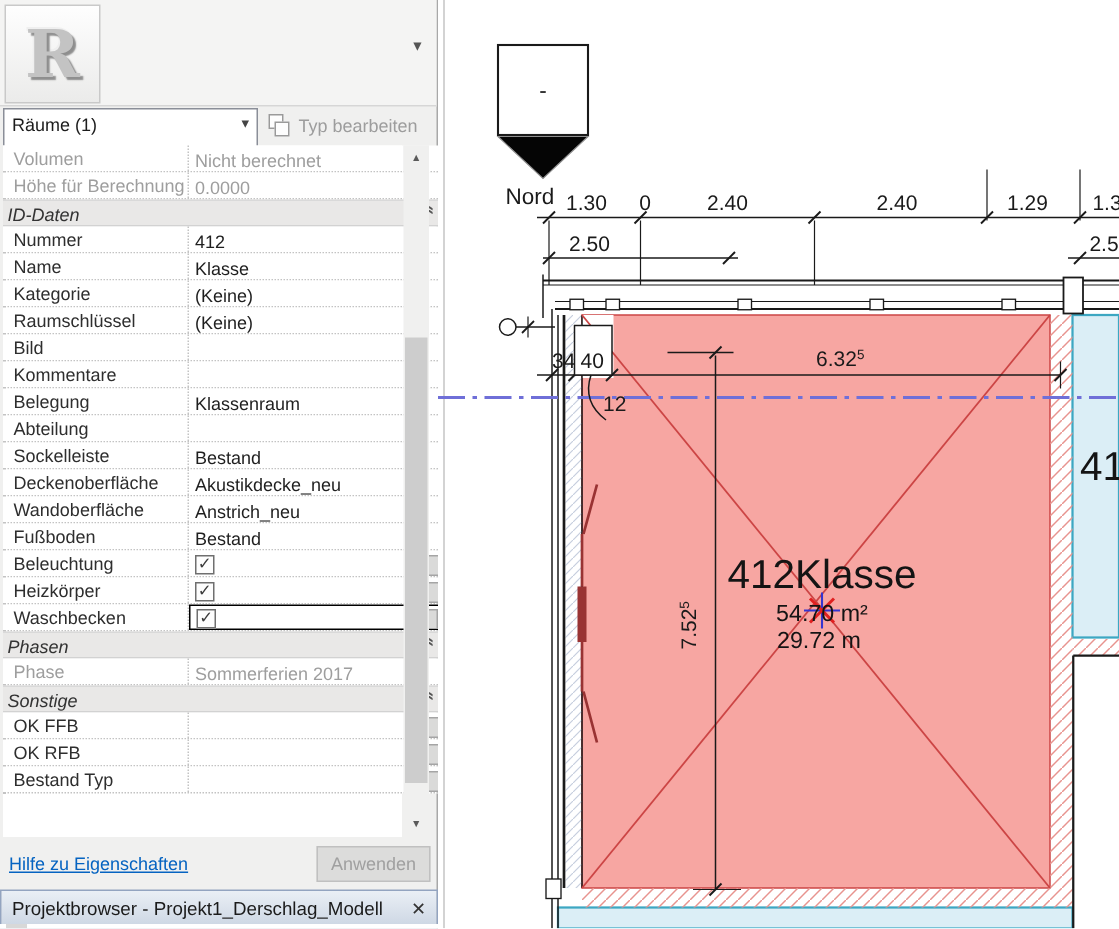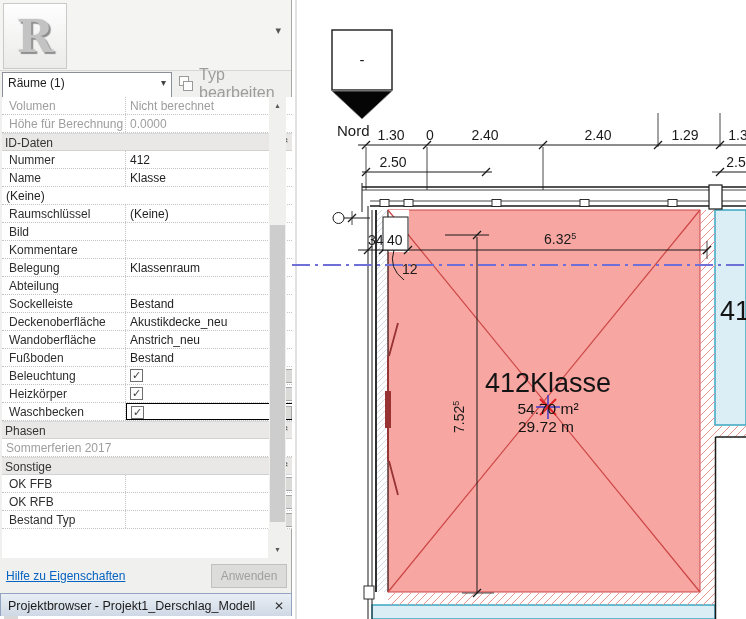--- a/index.html
+++ b/index.html
@@ -6,32 +6,32 @@
   #app{position:relative;width:746px;height:619px;background:#fff;overflow:hidden;
        font-family:"Liberation Sans","DejaVu Sans",sans-serif;color:#2b2b2b;}
   
   #props{position:absolute;left:0;top:0;width:292px;height:619px;background:#f0f0ef;border-right:1px solid #a8a8a8;box-sizing:border-box;}
   .type-header{position:absolute;left:0;top:0;width:291px;height:70px;background:#f4f4f3;border-bottom:1px solid #d6d6d6;}
   .logo-box{position:absolute;left:3px;top:3px;width:62px;height:64px;background:linear-gradient(#fefefe,#ebebea);border:1px solid #c9c9c9;display:flex;align-items:center;justify-content:center;}
   .logo-r{font-size:44px;font-weight:bold;color:#c3c3c3;text-shadow:2px 2px 1px #8e8e8e,-1px -1px 0 #efefef;font-family:"DejaVu Serif",serif;}
   .hdr-arrow{position:absolute;right:10px;top:24px;font-size:11px;color:#555;}
   .combo{position:absolute;left:2px;top:72px;width:170px;height:38px;background:#fff;border:1px solid #8a8e98;box-sizing:border-box;font-size:12px;line-height:20px;padding-left:5px;color:#1c1c1c;}
   .combo .arr{position:absolute;right:5px;top:0;font-size:10px;color:#444;}
-  .edit-type{position:absolute;left:179px;top:73px;width:110px;height:21px;display:flex;align-items:center;gap:5px;color:#9d9d9d;font-size:16px;}
+  .edit-type{position:absolute;left:179px;top:73px;width:110px;height:21px;display:flex;align-items:center;gap:5px;color:#9d9d9d;font-size:12px;}
   .eticon{position:relative;width:15px;height:15px;flex:0 0 15px;}
   .eticon::before{content:"";position:absolute;left:0;top:0;width:8px;height:8px;border:1px solid #9a9a9a;background:#fdfdfd;}
   .eticon::after{content:"";position:absolute;left:4px;top:5px;width:8px;height:8px;border:1px solid #9a9a9a;background:#fdfdfd;}
   #grid-bg{position:absolute;left:2px;top:97px;width:266px;height:461px;background:#fff;}
   #grid{position:absolute;left:2px;top:97px;width:292px;}
   .prow{display:flex;height:18px;box-sizing:border-box;font-size:12px;border-bottom:1px dotted #c3c3c3;background:#fff;align-items:stretch;}
   .prow .lab{width:124px;box-sizing:border-box;padding:2px 2px 0 7px;border-right:1px dotted #c3c3c3;white-space:nowrap;overflow:hidden;color:#2e2e2e;}
-  .prow .val{flex:1;box-sizing:border-box;padding:2px 1px 0 4px;white-space:nowrap;overflow:hidden;display:flex;align-items:flex-start;color:#1f1f1f;}
+  .prow .val{flex:1;box-sizing:border-box;padding:2px 1px 0 4px;white-space:nowrap;overflow:hidden;display:flex;align-items:center;color:#1f1f1f;}
   .prow.muted .lab,.prow.muted .val{color:#9e9e9e;}
   .prow.section{background:#e9e8e7;border-bottom:1px solid #d2d2d2;border-top:1px solid #d9d9d9;}
-  .prow.section .slab{flex:1;padding:2px 0 12px 3px;color:#333;}
+  .prow.section .slab{flex:1;padding:2px 0 12px 3px;color:#333;font-style:italic;}
   .collapse{width:16px;text-align:center;color:#555;font-size:11px;}
   .collapse .gl{display:inline-block;transform:rotate(90deg);font-weight:bold;}
   .cb{width:13px;height:13px;box-sizing:border-box;border:1px solid #6f6f6f;background:#fdfdfd;font-size:11px;line-height:11px;text-align:center;color:#3c3c3c;margin-top:0px;}
   .sidebtn{margin-left:auto;width:11px;height:14px;background:#dadad9;border:1px solid #a5a5a5;box-sizing:border-box;flex:0 0 11px;}
   .val.selected{border:1px solid #000;background:#fff;}
   
   #vscroll{position:absolute;left:269px;top:97px;width:17px;height:461px;background:#f0f0ef;}
   .sbbtn{position:absolute;left:0;width:17px;height:17px;background:#f0f0ef;color:#5a5a5a;font-size:7px;text-align:center;line-height:17px;}
   .sbthumb{position:absolute;left:1px;top:128px;width:15px;height:297px;background:#cdcdcd;}
   
@@ -88,20 +88,21 @@
             <span>412</span>
           </div>
         </div>
         <div class="prow">
           <div class="lab">Name</div>
           <div class="val">
             <span>Klasse</span>
           </div>
         </div>
         <div class="prow">
+          <div class="lab">Kategorie</div>
           <div class="val">
             <span>(Keine)</span>
           </div>
         </div>
         <div class="prow">
           <div class="lab">Raumschlüssel</div>
           <div class="val">
             <span>(Keine)</span>
           </div>
         </div>
@@ -172,20 +173,21 @@
           <div class="val selected">
             <span class="cb">✓</span>
             <span class="sidebtn"></span>
           </div>
         </div>
         <div class="prow section">
           <div class="slab">Phasen</div>
           <div class="collapse"><span class="gl">«</span></div>
         </div>
         <div class="prow muted">
+          <div class="lab">Phase</div>
           <div class="val">
             <span>Sommerferien 2017</span>
           </div>
         </div>
         <div class="prow section">
           <div class="slab">Sonstige</div>
           <div class="collapse"><span class="gl">«</span></div>
         </div>
         <div class="prow">
           <div class="lab">OK FFB</div>

